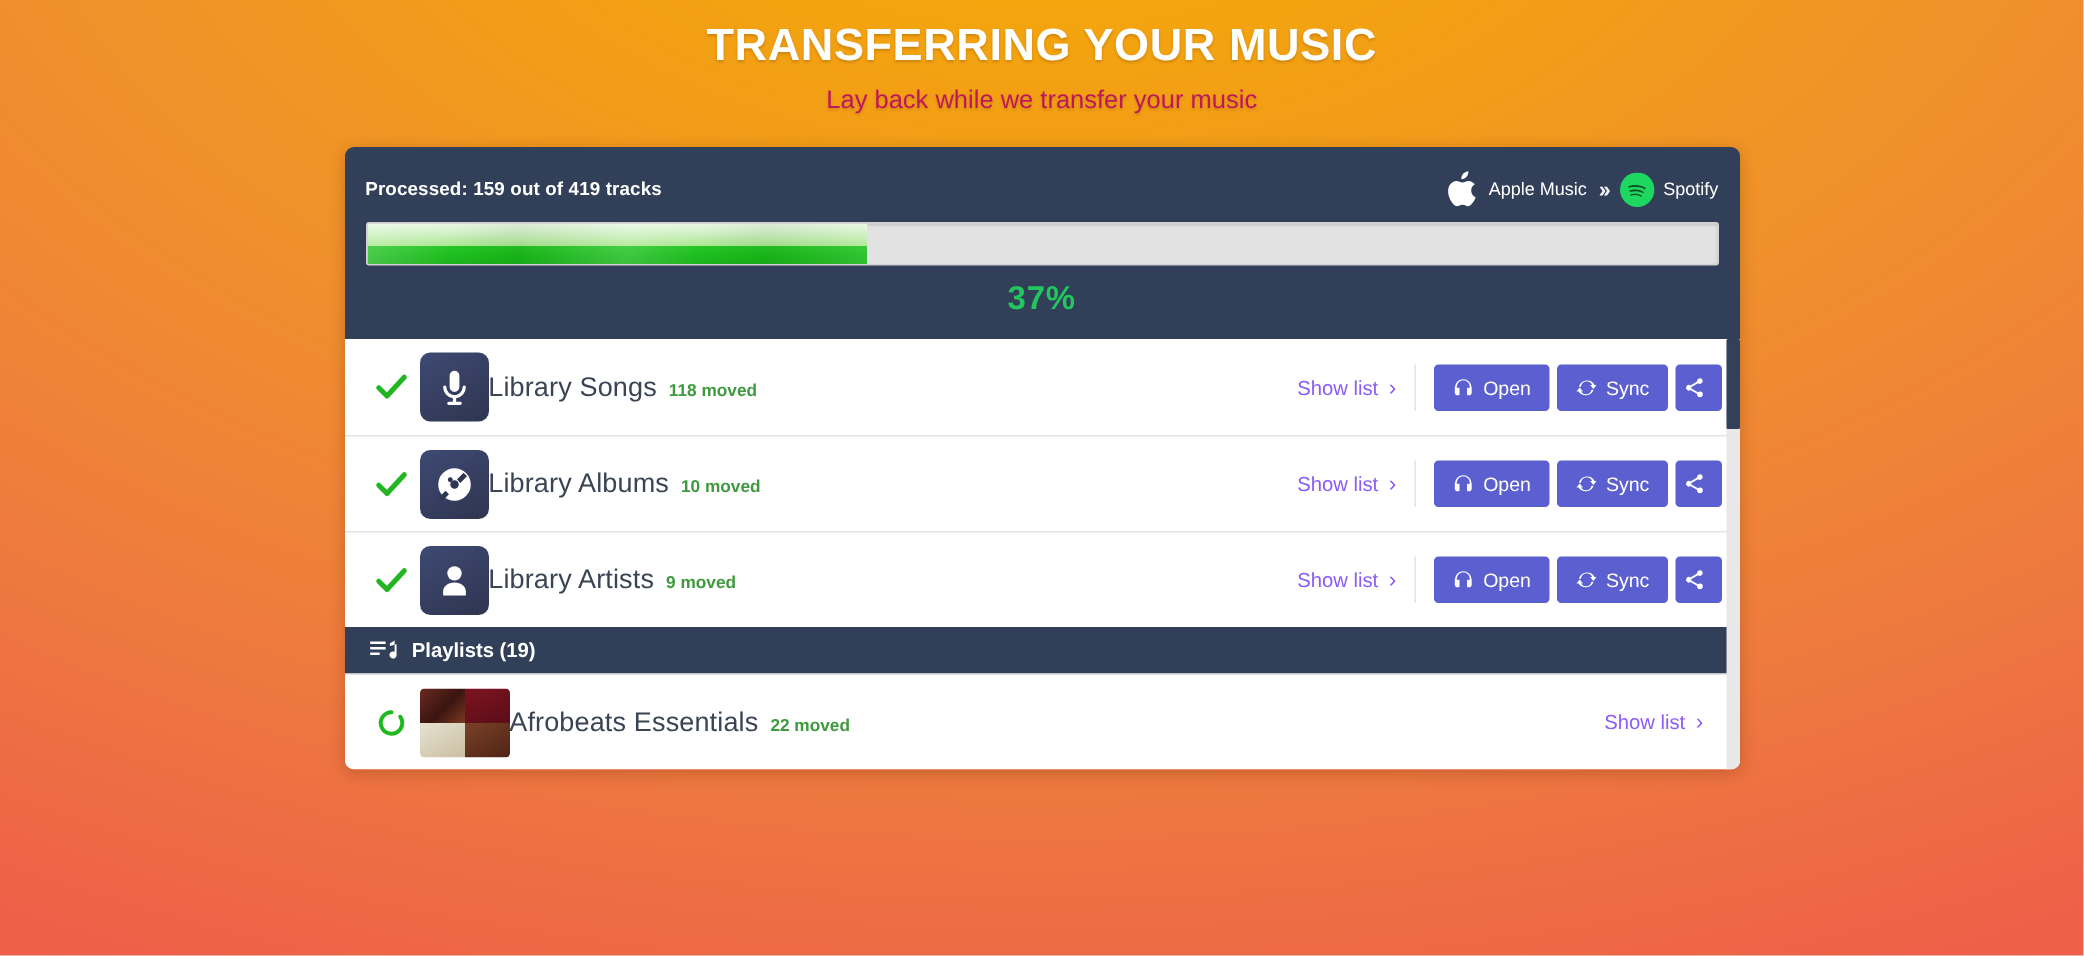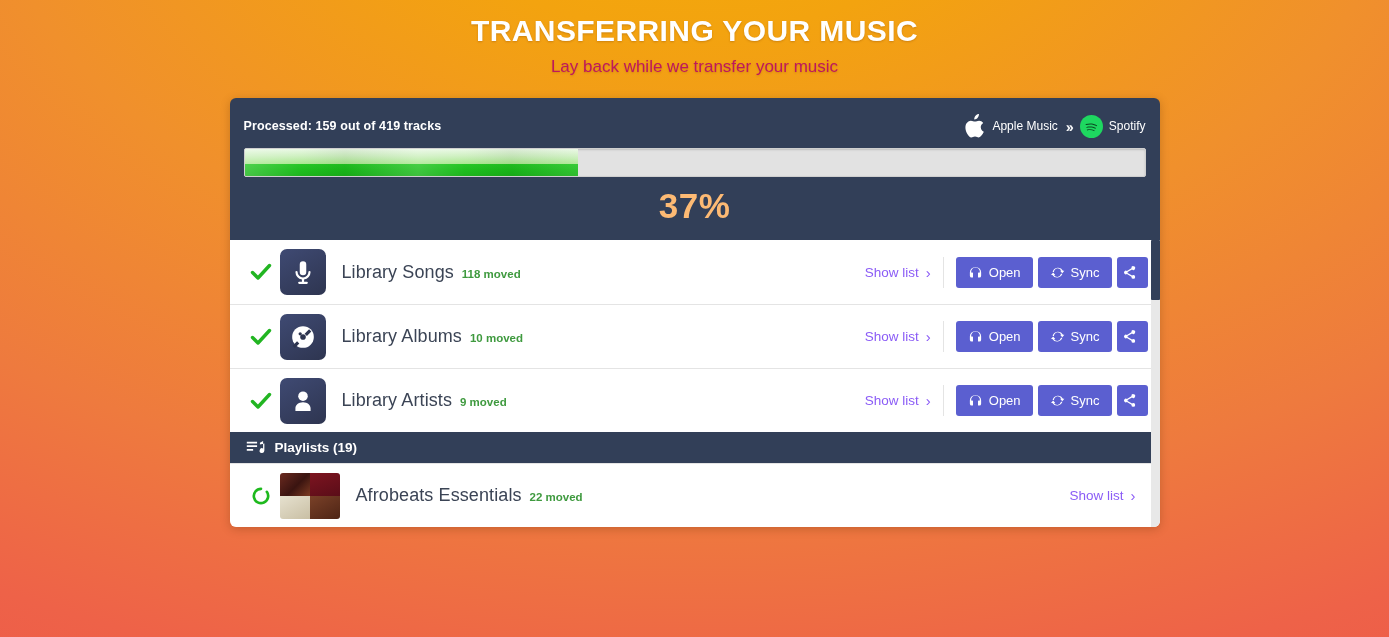--- a/index.html
+++ b/index.html
@@ -56,21 +56,21 @@
     background:linear-gradient(to bottom,#22c522 0%,#19bb19 60%,#19b219 100%);
   }
   .bar-bands {
     position:absolute; inset:0; z-index:2;
     background:linear-gradient(to right,
       rgba(255,255,255,.20) 0%, rgba(255,255,255,.02) 17%,
       rgba(0,0,0,.05) 30%, rgba(255,255,255,.16) 52%,
       rgba(255,255,255,.02) 66%, rgba(0,0,0,.05) 80%,
       rgba(255,255,255,.10) 100%);
   }
-  .pct { text-align:center; color:#fdba74; font-size:35px; font-weight:bold; margin-top:9px; letter-spacing:.5px; }
+  .pct { text-align:center; color:#22c55e; font-size:22px; font-weight:bold; margin-top:9px; letter-spacing:.5px; }
 
   
   .list { background:#fff; position:relative; }
   .row { display:flex; align-items:center; height:64px; padding:0 12px 0 16px; border-top:1px solid #e4e4e4; }
   .row:first-child { border-top:none; }
 
   .status { width:30px; flex:none; display:flex; align-items:center; justify-content:center; }
   .check { width:22px; height:18px; display:block; }
   .spinner { width:20px; height:20px; display:block; }
 
@@ -84,21 +84,21 @@
   .collage {
     width:60px; height:46px; flex:none; border-radius:3px; margin-left:4px;
     overflow:hidden; display:grid; grid-template-columns:1fr 1fr; grid-template-rows:1fr 1fr;
   }
   .collage i { display:block; }
   .c1 { background:linear-gradient(135deg,#6b2a20 0%,#3a1410 55%,#7c3a22 100%); }
   .c2 { background:linear-gradient(160deg,#7d1420 0%,#5a0d18 100%); }
   .c3 { background:linear-gradient(150deg,#e6e1cf 0%,#c9bfa4 100%); }
   .c4 { background:linear-gradient(150deg,#7a4128 0%,#4e2415 100%); }
 
-  .rtitle { margin-left:16px; display:flex; align-items:baseline; gap:8px; flex:1; min-width:0; }
+  .rtitle { display:flex; align-items:baseline; gap:8px; flex:1; min-width:0; }
   .rname { font-size:18px; color:#3b4455; letter-spacing:.1px; }
   .rmoved { font-size:11.5px; color:#3f9a3f; font-weight:bold; }
 
   .showlist {
     display:flex; align-items:center; gap:7px; color:#8b5cf6;
     font-size:13.5px; flex:none; padding-right:12px;
   }
   .showlist .cv { font-size:15px; line-height:1; }
 
   .actions { display:flex; align-items:center; gap:5px; flex:none; border-left:1px solid #e4e4e4; padding-left:12px; }

